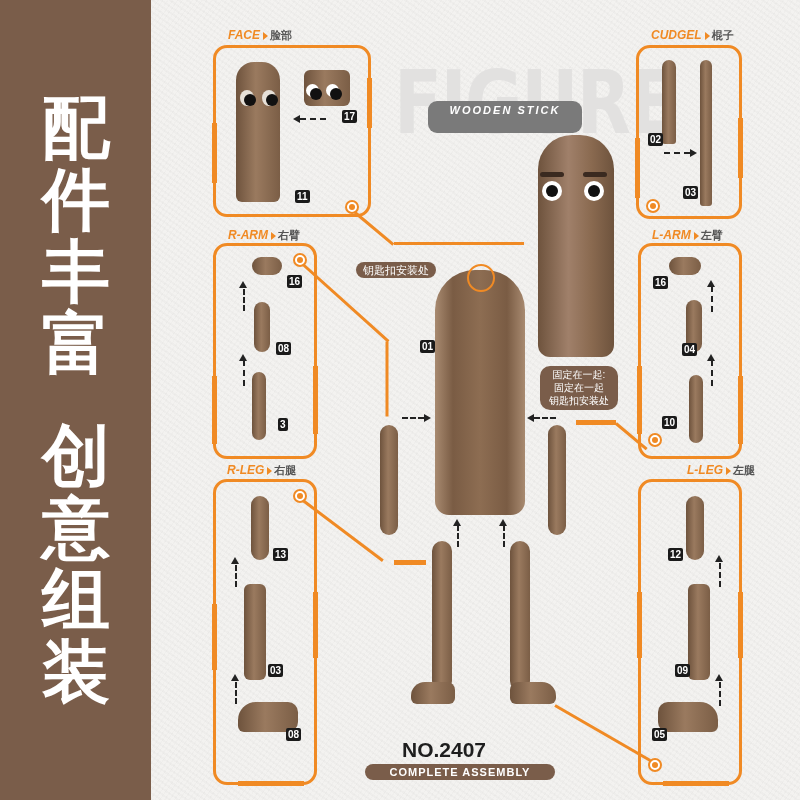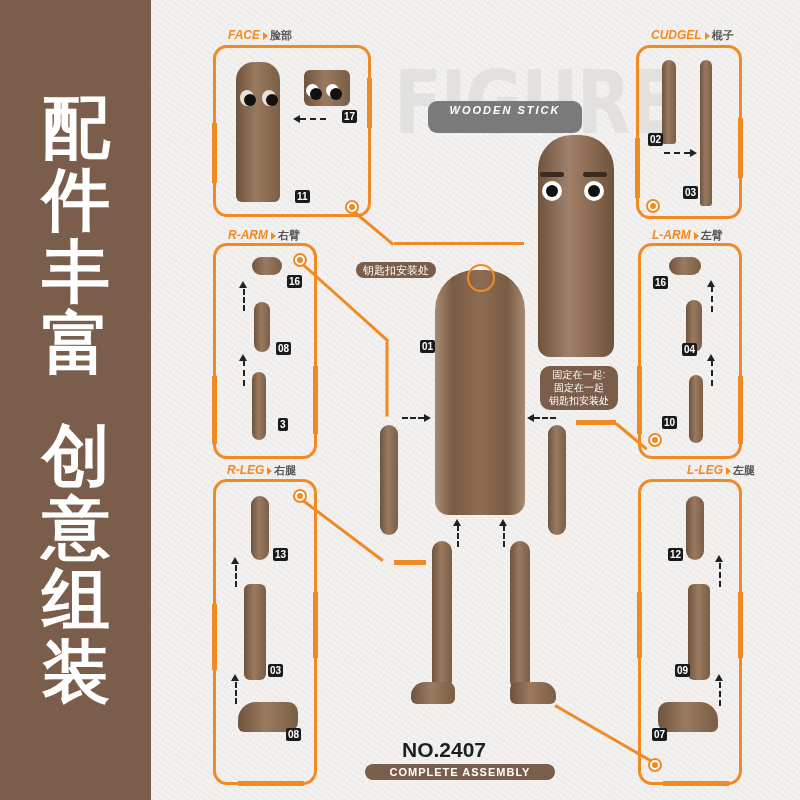--- a/index.html
+++ b/index.html
@@ -171,21 +171,21 @@
 </div>
 <div class="part" style="left:686px;top:496px;width:18px;height:64px;border-radius:9px;"></div>
 <div class="num" style="left:668px;top:548px;">12</div>
 <div class="arrow" style="left:719px;top:563px;height:24px;"></div>
 <div class="ah-up" style="left:715px;top:555px;"></div>
 <div class="part" style="left:688px;top:584px;width:22px;height:96px;border-radius:6px;"></div>
 <div class="num" style="left:675px;top:664px;">09</div>
 <div class="arrow" style="left:719px;top:682px;height:24px;"></div>
 <div class="ah-up" style="left:715px;top:674px;"></div>
 <div class="part" style="left:658px;top:702px;width:60px;height:30px;border-radius:10px 18px 6px 10px;"></div>
-<div class="num" style="left:652px;top:728px;">07</div>
+<div class="num" style="left:652px;top:728px;">05</div>
 <div class="ring" style="left:648px;top:758px;"></div>
 
 <div class="line" style="left:355px;top:211px;width:50px;transform:rotate(40deg);"></div>
 <div class="line" style="left:394px;top:242px;width:130px;"></div>
 <div class="line" style="left:303px;top:263px;width:115px;transform:rotate(42deg);"></div>
 <div class="line" style="left:387px;top:340px;width:75px;height:3px;transform:rotate(90deg);"></div>
 <div class="line" style="left:303px;top:499px;width:100px;transform:rotate(37deg);"></div>
 <div class="line" style="left:394px;top:560px;width:32px;height:5px;"></div>
 <div class="line" style="left:576px;top:420px;width:40px;height:5px;"></div>
 <div class="line" style="left:616px;top:422px;width:40px;transform:rotate(40deg);"></div>

